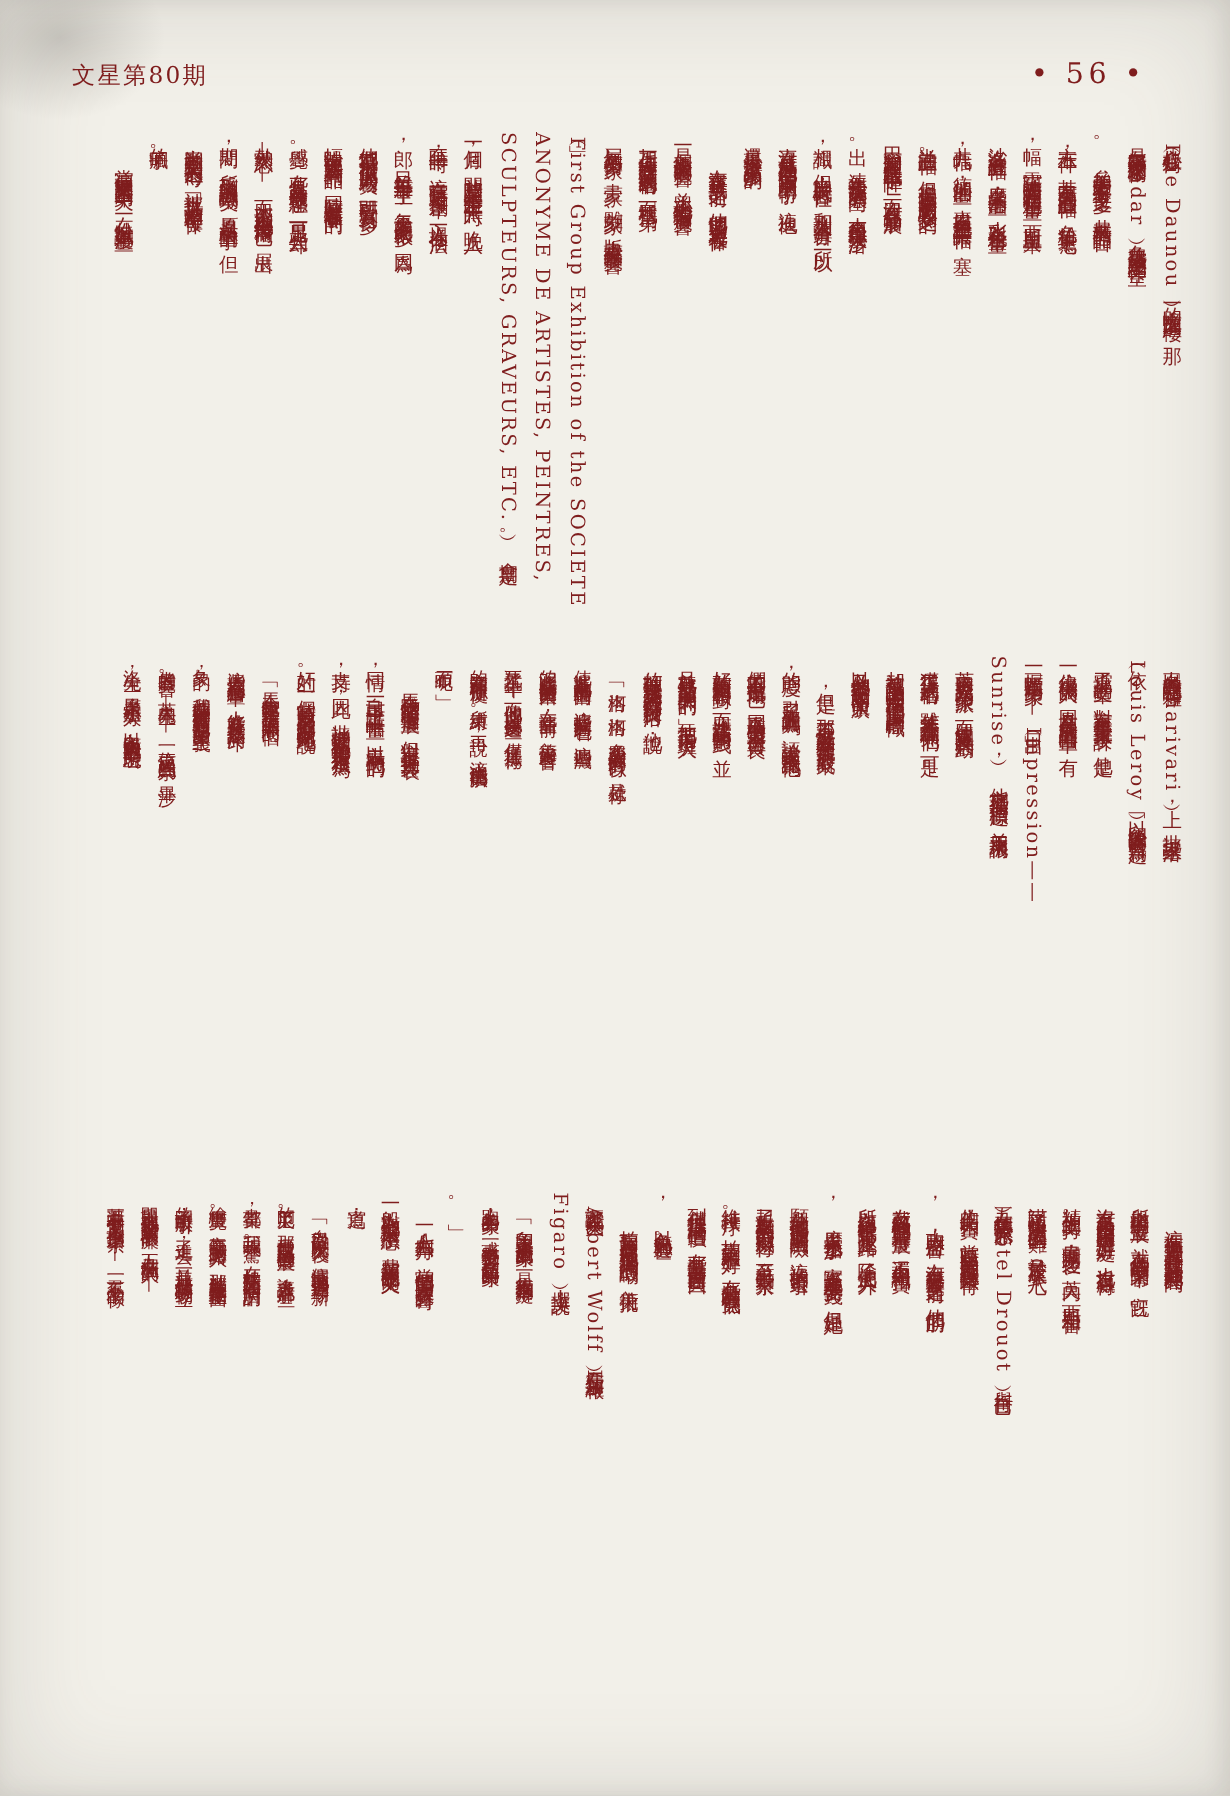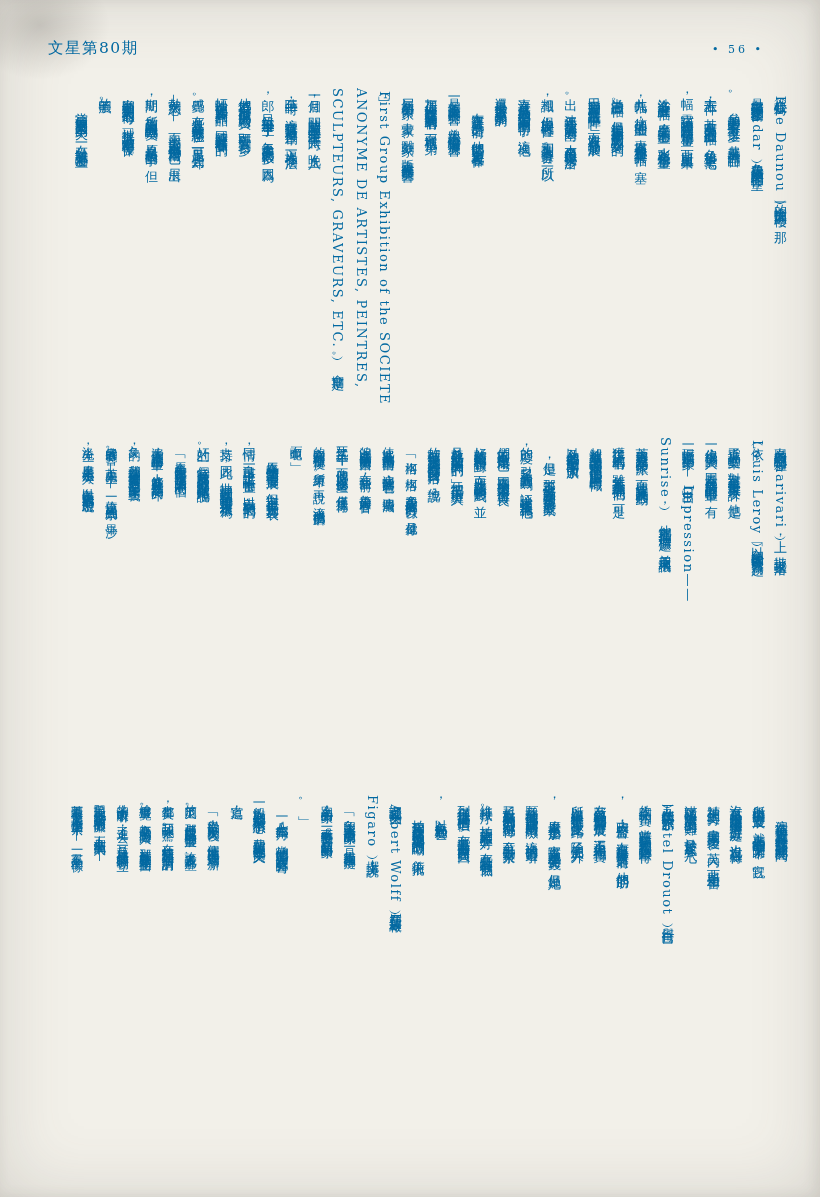--- a/index.html
+++ b/index.html
@@ -2,35 +2,35 @@
 <html lang="zh-Hant"><head>
 <meta charset="utf-8">
 <style>
   html,body{margin:0;padding:0;background:#d8d5cd;}
   .page{
     position:relative;
     width:820px;height:1197px;
     margin:0 auto;
     background:#f2f0e9;
     overflow:hidden;
-    color:#0369a1;
+    color:#7f1d1d;
     font-family:"DejaVu Serif","Liberation Serif",serif;
     box-shadow:inset 0 0 70px rgba(90,85,75,.18), inset -4px 0 14px rgba(90,85,75,.12);
   }
   .page::before{ 
     content:"";position:absolute;left:-30px;top:-30px;width:140px;height:110px;
     background:radial-gradient(closest-side,rgba(70,65,58,.22),rgba(70,65,58,0));
     pointer-events:none;
   }
   .header{
     position:absolute;top:38px;left:48px;right:56px;
     display:flex;justify-content:space-between;align-items:baseline;
     font-size:15.5px;letter-spacing:1.5px;
   }
-  .pagenum{font-size:11px;letter-spacing:3px;}
+  .pagenum{font-size:19px;letter-spacing:3px;}
   .band{
     position:absolute;right:28px;left:56px;
     writing-mode:vertical-rl;
     text-orientation:mixed;
     direction:ltr;
   }
   #band-0{top:88px;height:341px;}
   #band-1{top:437px;height:353px;}
   #band-2{top:795px;height:381px;}
   .col{

